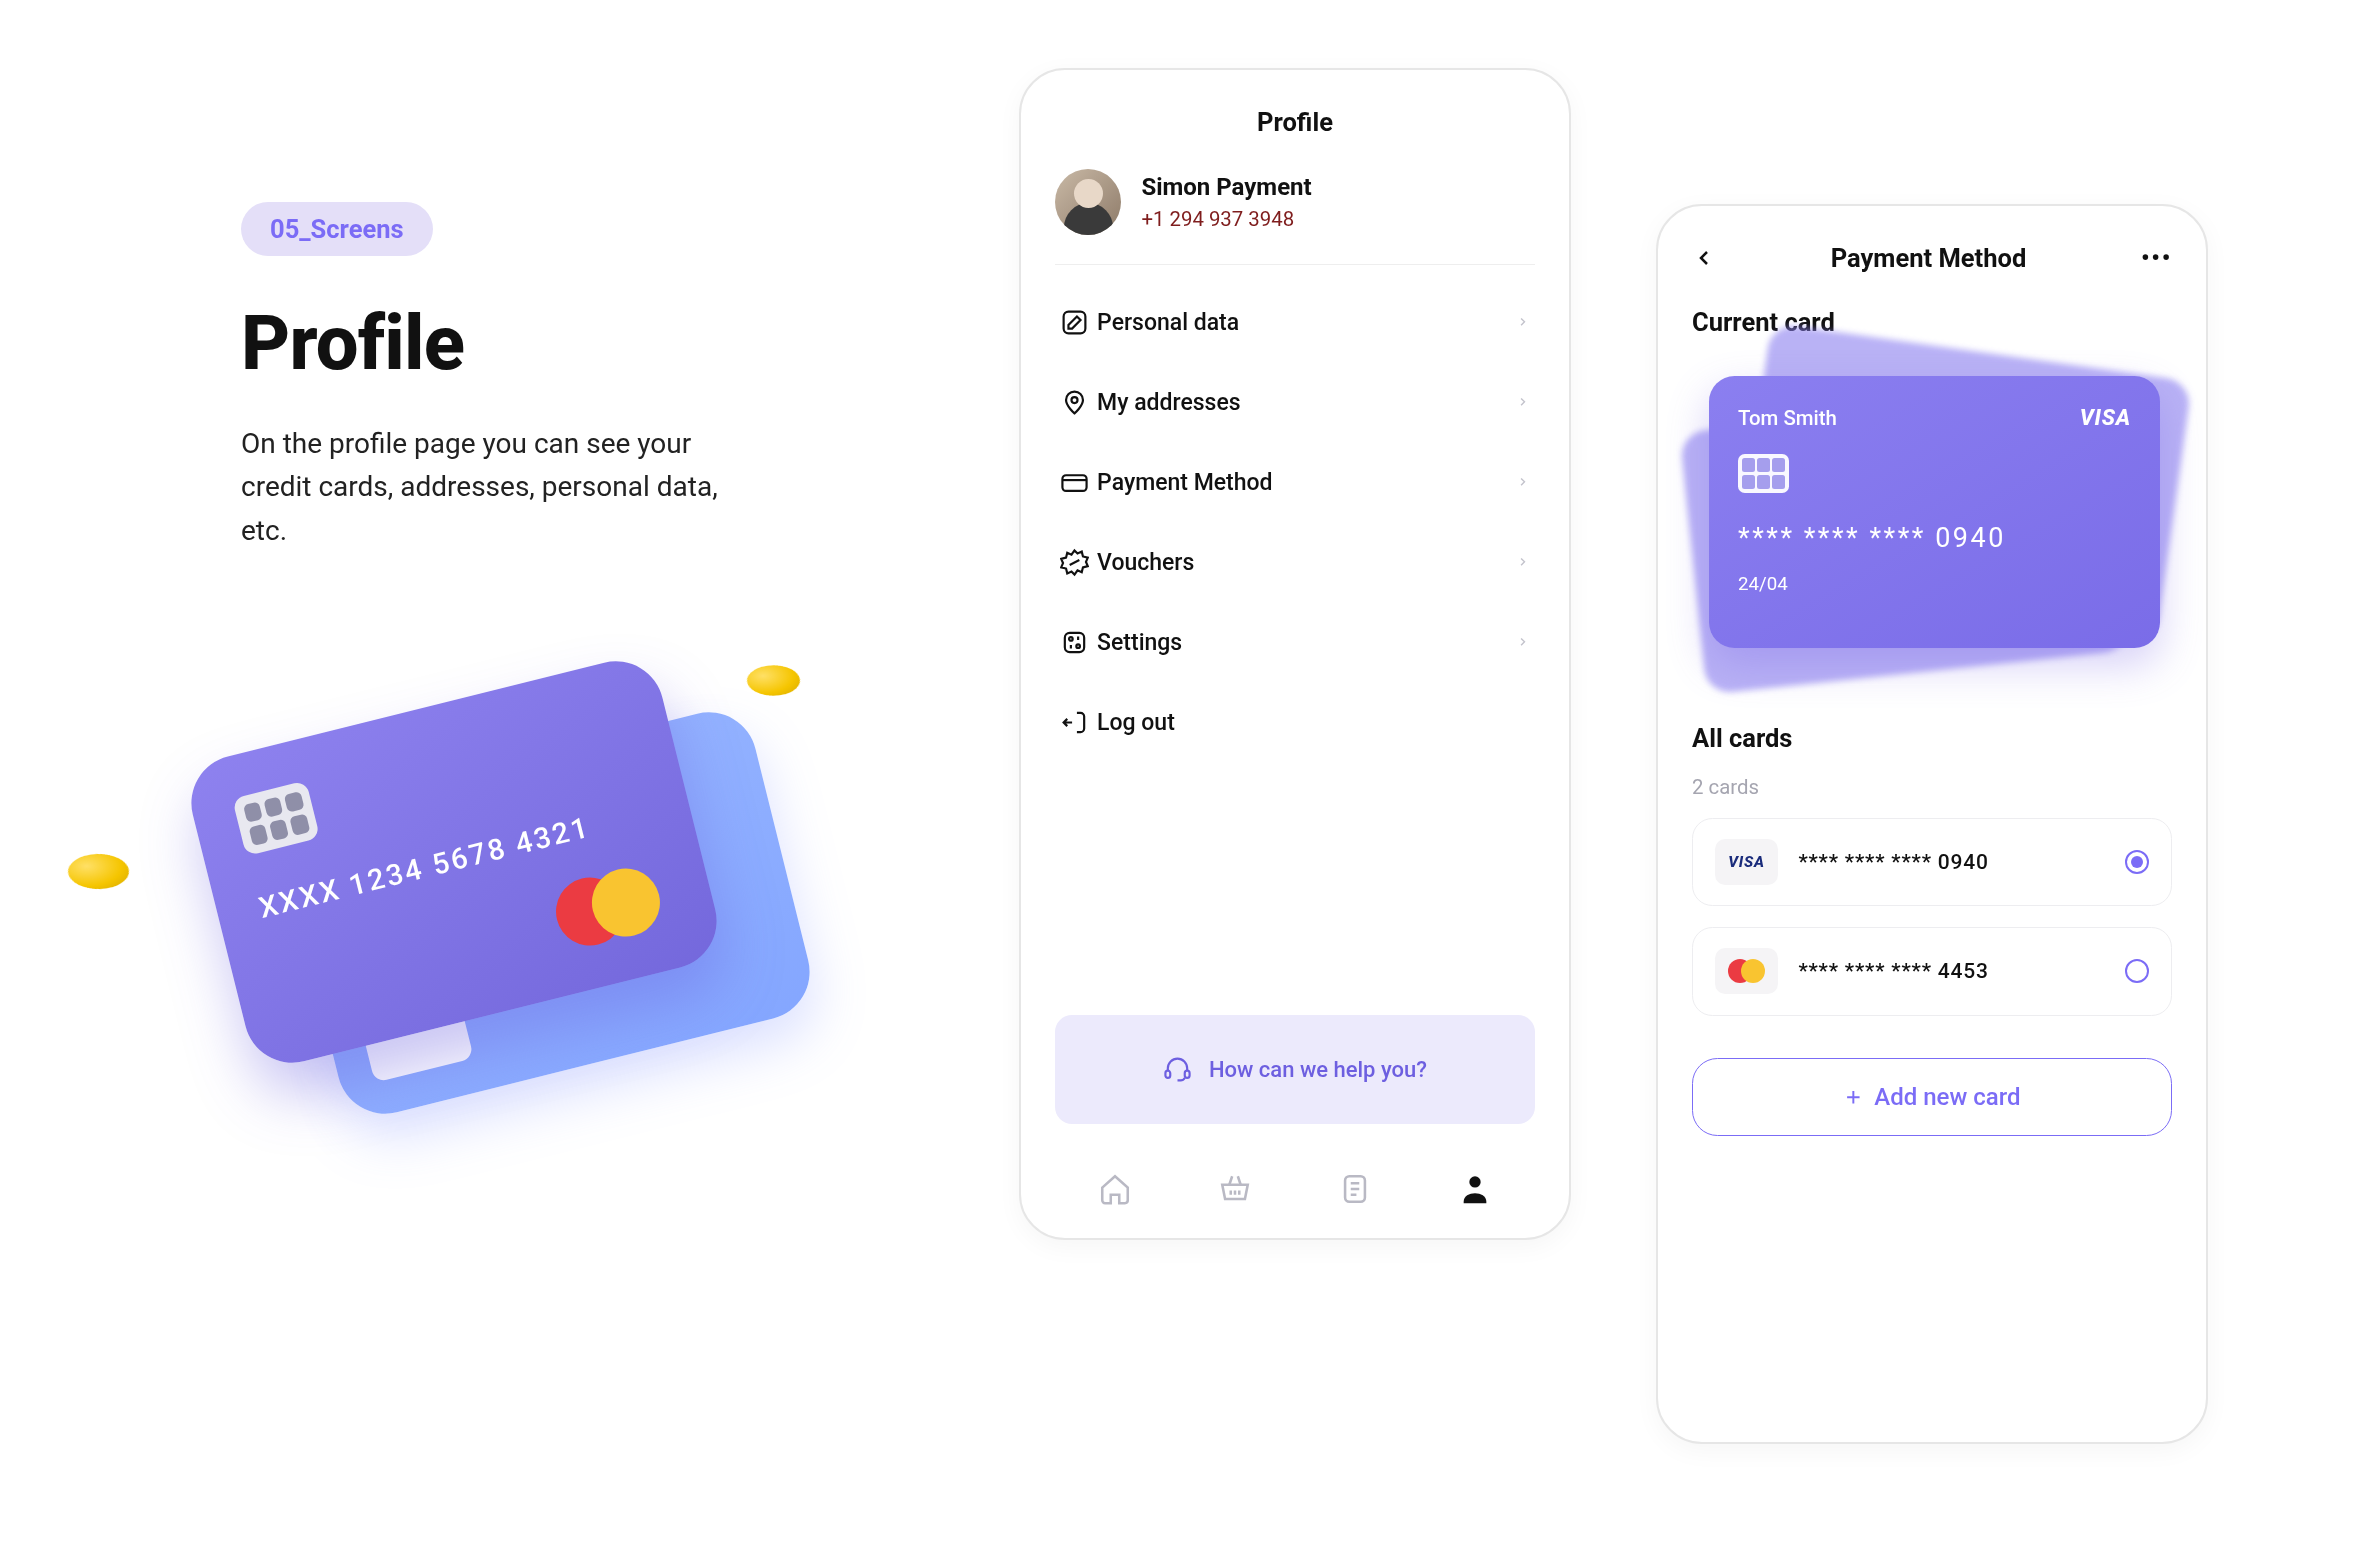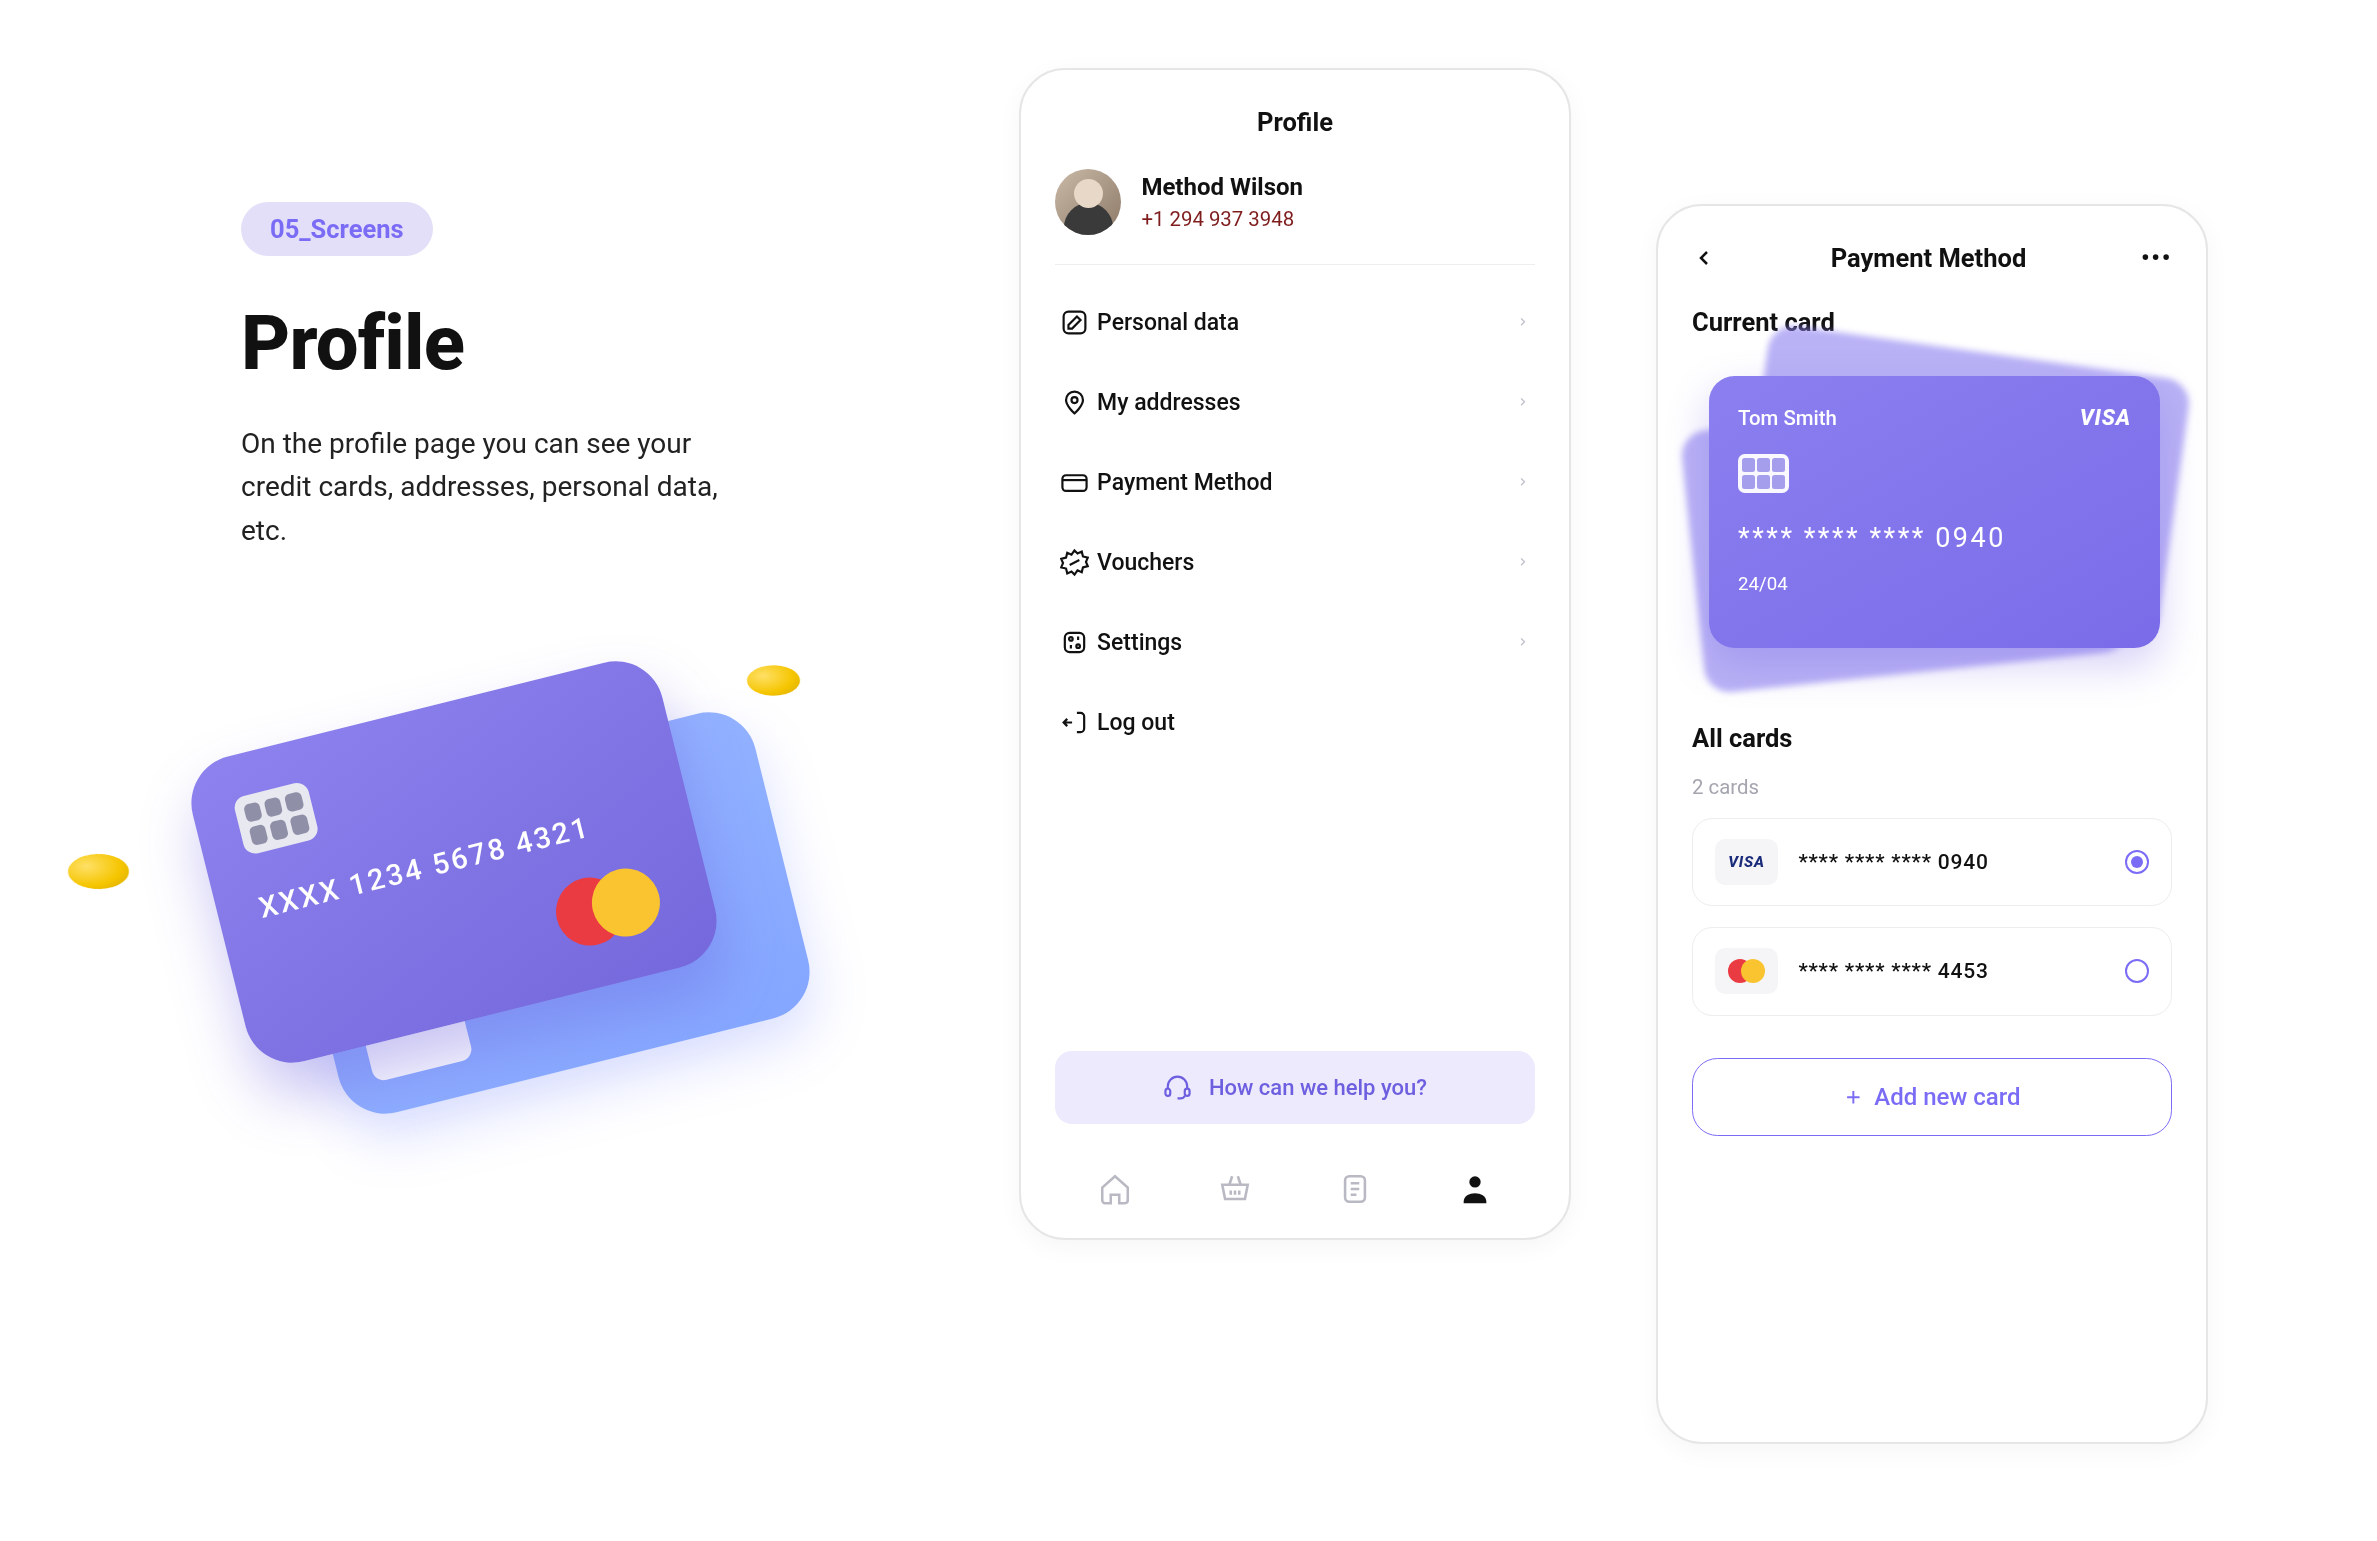--- a/index.html
+++ b/index.html
@@ -141,21 +141,21 @@
   padding: 25.5px 5.1px;
   cursor: pointer;
 }
 .mi-icon { width: 29px; height: 29px; flex-shrink: 0; color: #111; }
 .mi-label { flex: 1; font-size: 23px; font-weight: 500; color: #111; }
 .mi-chev { color: #c3c3cc; }
 
 .help-box {
   background: #eceafc;
   border-radius: 17px;
-  padding: 22px;
+  padding: 40px;
   display: flex; align-items: center; justify-content: center; gap: 17px;
   margin-top: 12px;
   color: #6d5fe0;
   font-size: 22px; font-weight: 500;
   cursor: pointer;
 }
 
 .tabbar {
   display: flex; justify-content: space-around; align-items: center;
   padding: 25.5px 0 8.5px;
@@ -269,21 +269,21 @@
         <div class="mc-yel"></div>
       </div>
   </div>
 </div>
 
 <div class="phone phone1">
   <div class="ph-title">Profile</div>
   <div class="user-row">
     <div class="avatar"></div>
     <div>
-      <div class="user-name">Method Wilson</div>
+      <div class="user-name">Simon Payment</div>
       <div class="user-phone">+1 294 937 3948</div>
     </div>
   </div>
 
   <div class="menu-list">
     <div class="menu-item">
       <svg class="mi-icon" viewBox="0 0 24 24" fill="none" stroke="currentColor" stroke-width="1.8">
           <rect x="3" y="3" width="18" height="18" rx="4"></rect>
           <path d="M14 7l3 3-7 7H7v-3l7-7z"></path>
         </svg>

